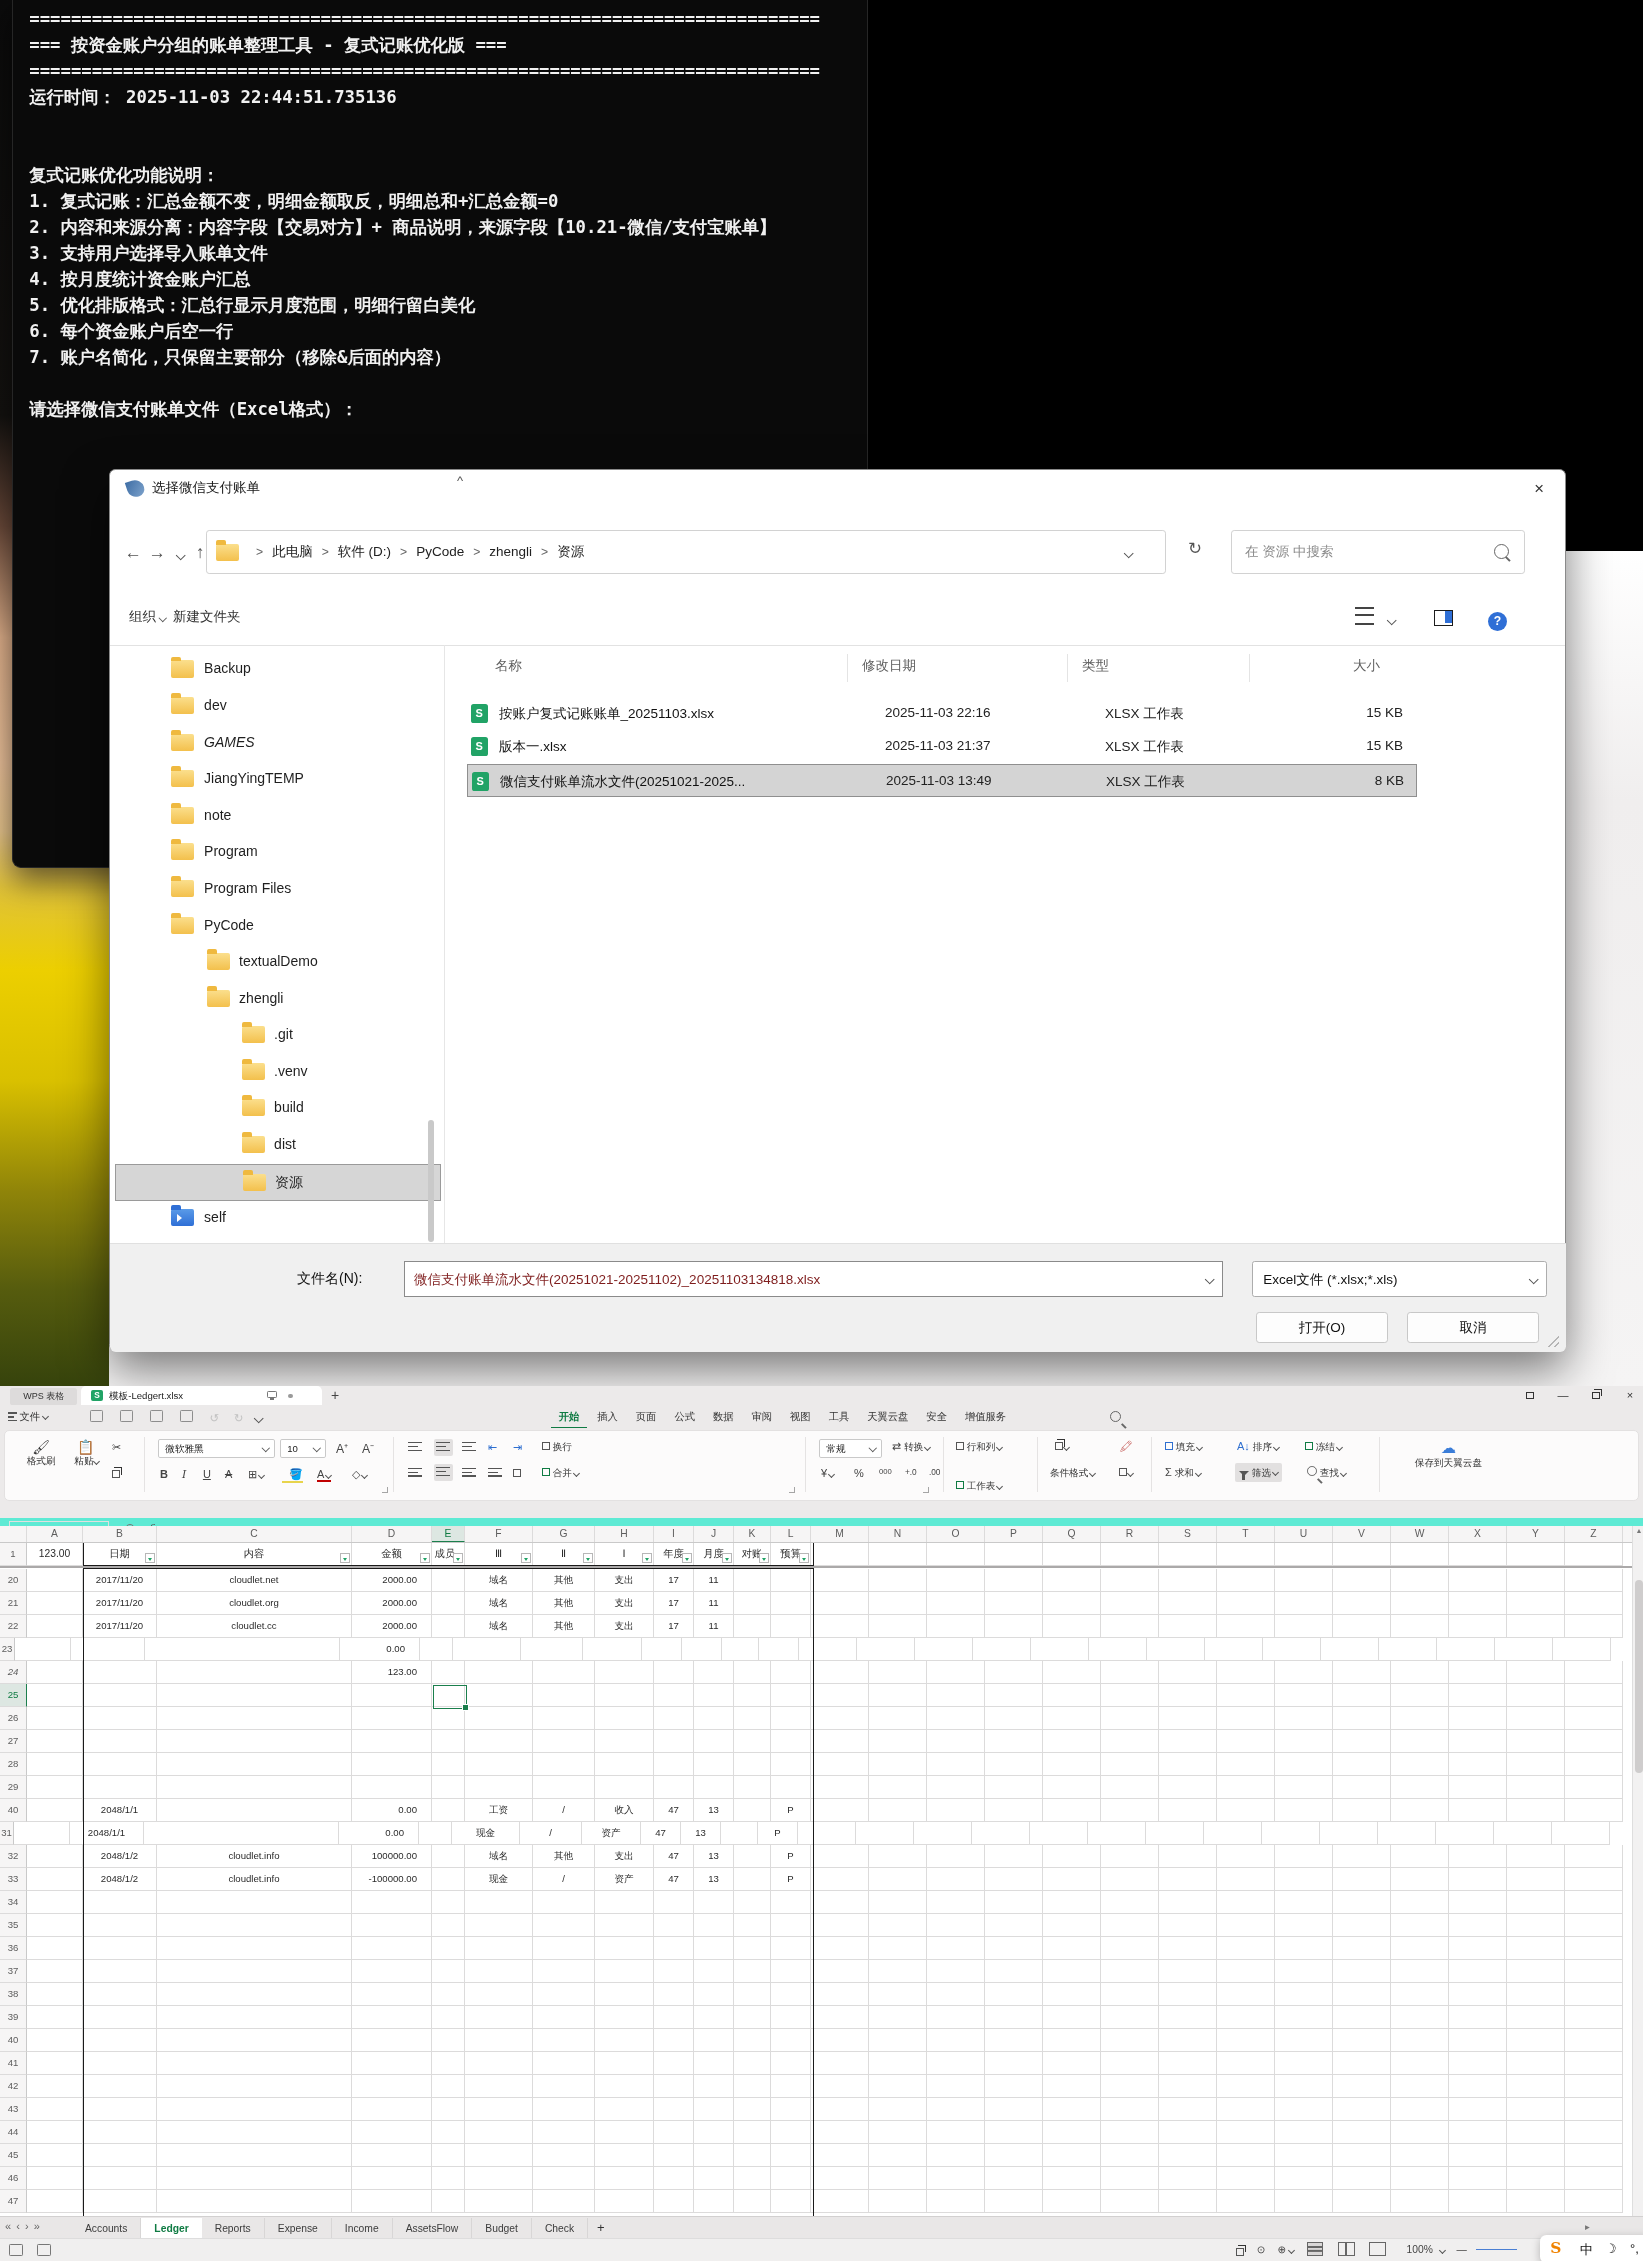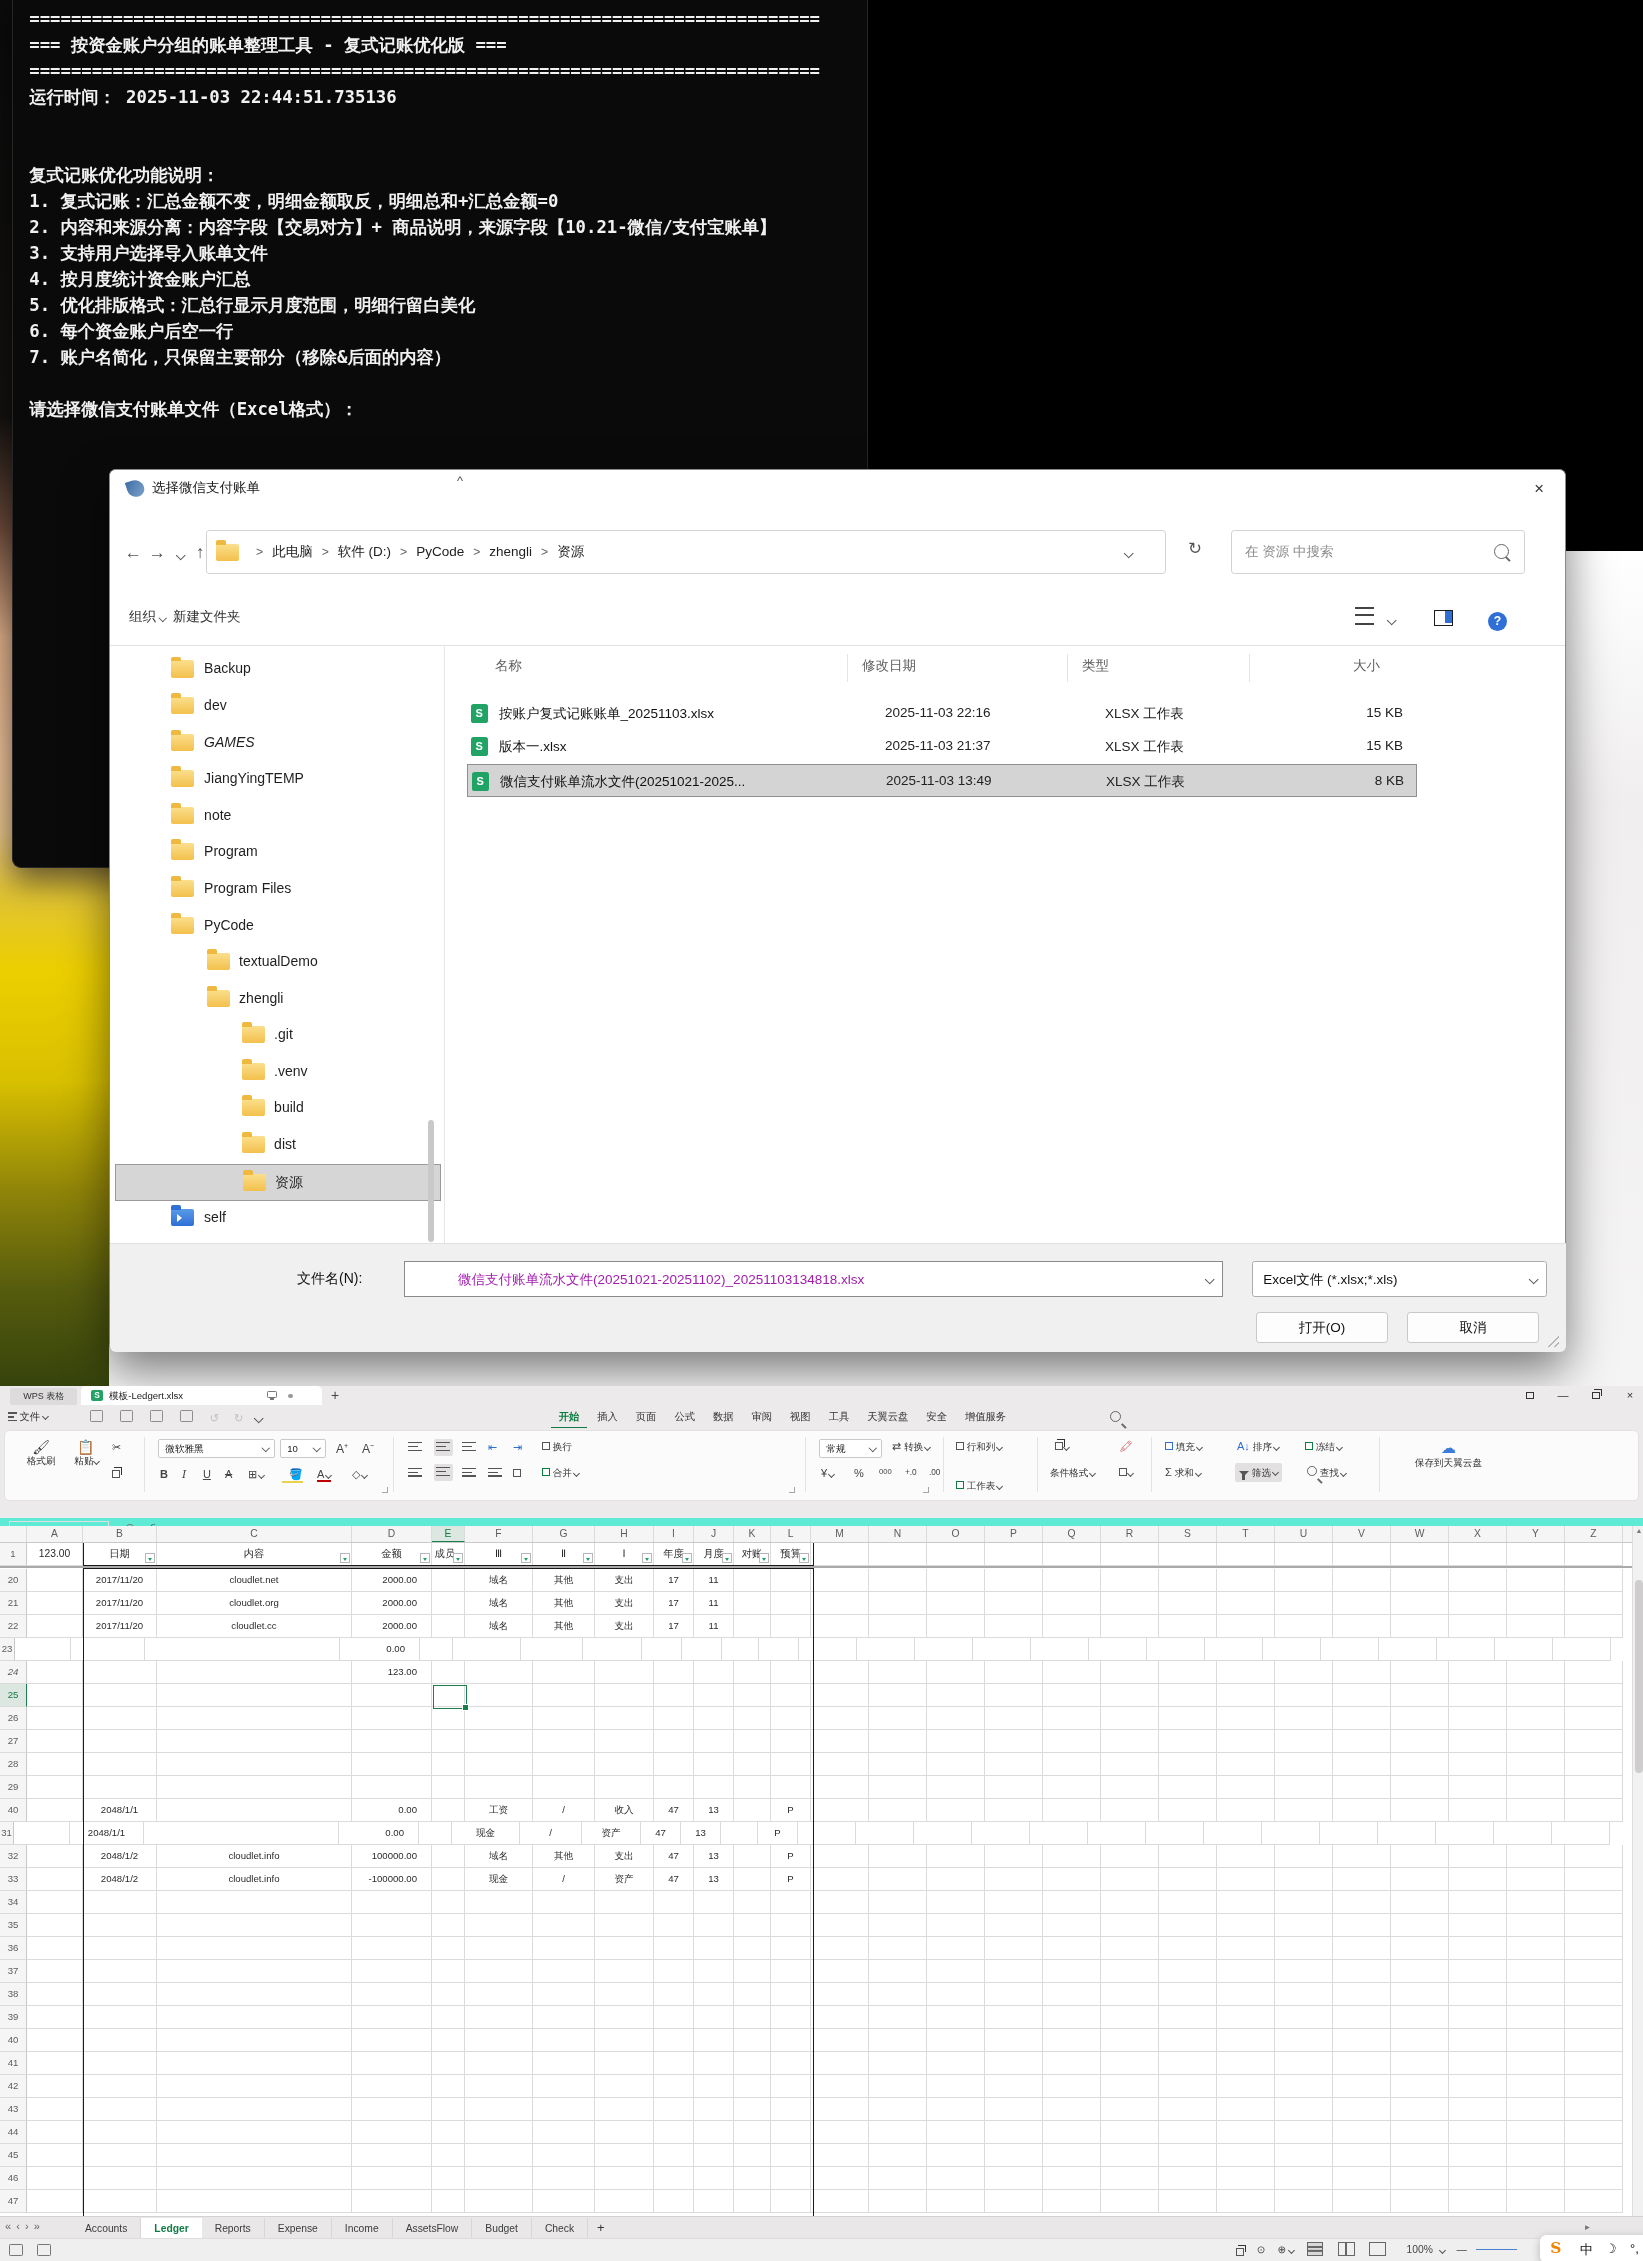--- a/index.html
+++ b/index.html
@@ -69,21 +69,21 @@
   .frow.sel{background:#d4d4d4;border:0.6px solid #8f8f8f;box-sizing:border-box;}
   .fricon{left:3.9px;top:7px;width:16.7px;height:19px;background:#21a366;border-radius:2.6px;color:#fff;font-size:11px;font-weight:bold;text-align:center;line-height:19px;position:absolute;}
   .frname{position:absolute;left:32px;top:7.7px;font-size:13.5px;color:#111;}
   .frdate{position:absolute;left:418px;top:7.7px;font-size:13.5px;color:#222;}
   .frtype{position:absolute;left:638px;top:7.7px;font-size:13.5px;color:#222;}
   .frsize{position:absolute;left:820px;top:7.7px;width:116px;text-align:right;font-size:13.5px;color:#222;}
   
   #dlg-footer{left:0;top:773px;width:1456px;height:108px;background:#f0f0f0;border-top:0.6px solid #e0e0e0;border-radius:0 0 5.8px 5.8px;}
   .fn-label{left:187px;top:26px;font-size:14px;color:#111;}
   .fn-input{left:294px;top:16.7px;width:819px;height:36px;background:#fff;border:0.6px solid #8a8a8a;box-sizing:border-box;}
-  .fn-input .val{position:absolute;left:9px;top:0;line-height:35px;font-size:13.5px;color:#a21caf;white-space:nowrap;margin-left:44px;}
+  .fn-input .val{position:absolute;left:9px;top:0;line-height:35px;font-size:13.5px;color:#7f1d1d;white-space:nowrap;}
   .fn-filter{left:1142px;top:16.7px;width:295px;height:36px;background:#fff;border:0.6px solid #adadad;border-radius:2.6px;box-sizing:border-box;}
   .fn-filter .val{position:absolute;left:10.3px;top:0;line-height:35px;font-size:13.5px;color:#111;}
   .btn{top:68px;width:132px;height:31px;background:#fdfdfd;border:0.6px solid #c8c8c8;border-radius:3.2px;box-sizing:border-box;
       text-align:center;line-height:29.5px;font-size:13.5px;color:#111;}
   .grip{left:1436px;top:864px;width:13px;height:13px;background:
      repeating-linear-gradient(135deg,transparent 0 2.6px,#b5b5b5 2.6px 3.9px);clip-path:polygon(100% 0,100% 100%,0 100%);}
   .chev{display:inline-block;width:6.4px;height:6.4px;border-right:1.3px solid #555;border-bottom:1.3px solid #555;transform:rotate(45deg);vertical-align:middle;}
   
   #wps{left:0;top:1386px;width:1643px;height:875px;background:#eceaea;}
   .wtab-bar{left:0;top:0;width:100%;height:19px;}

